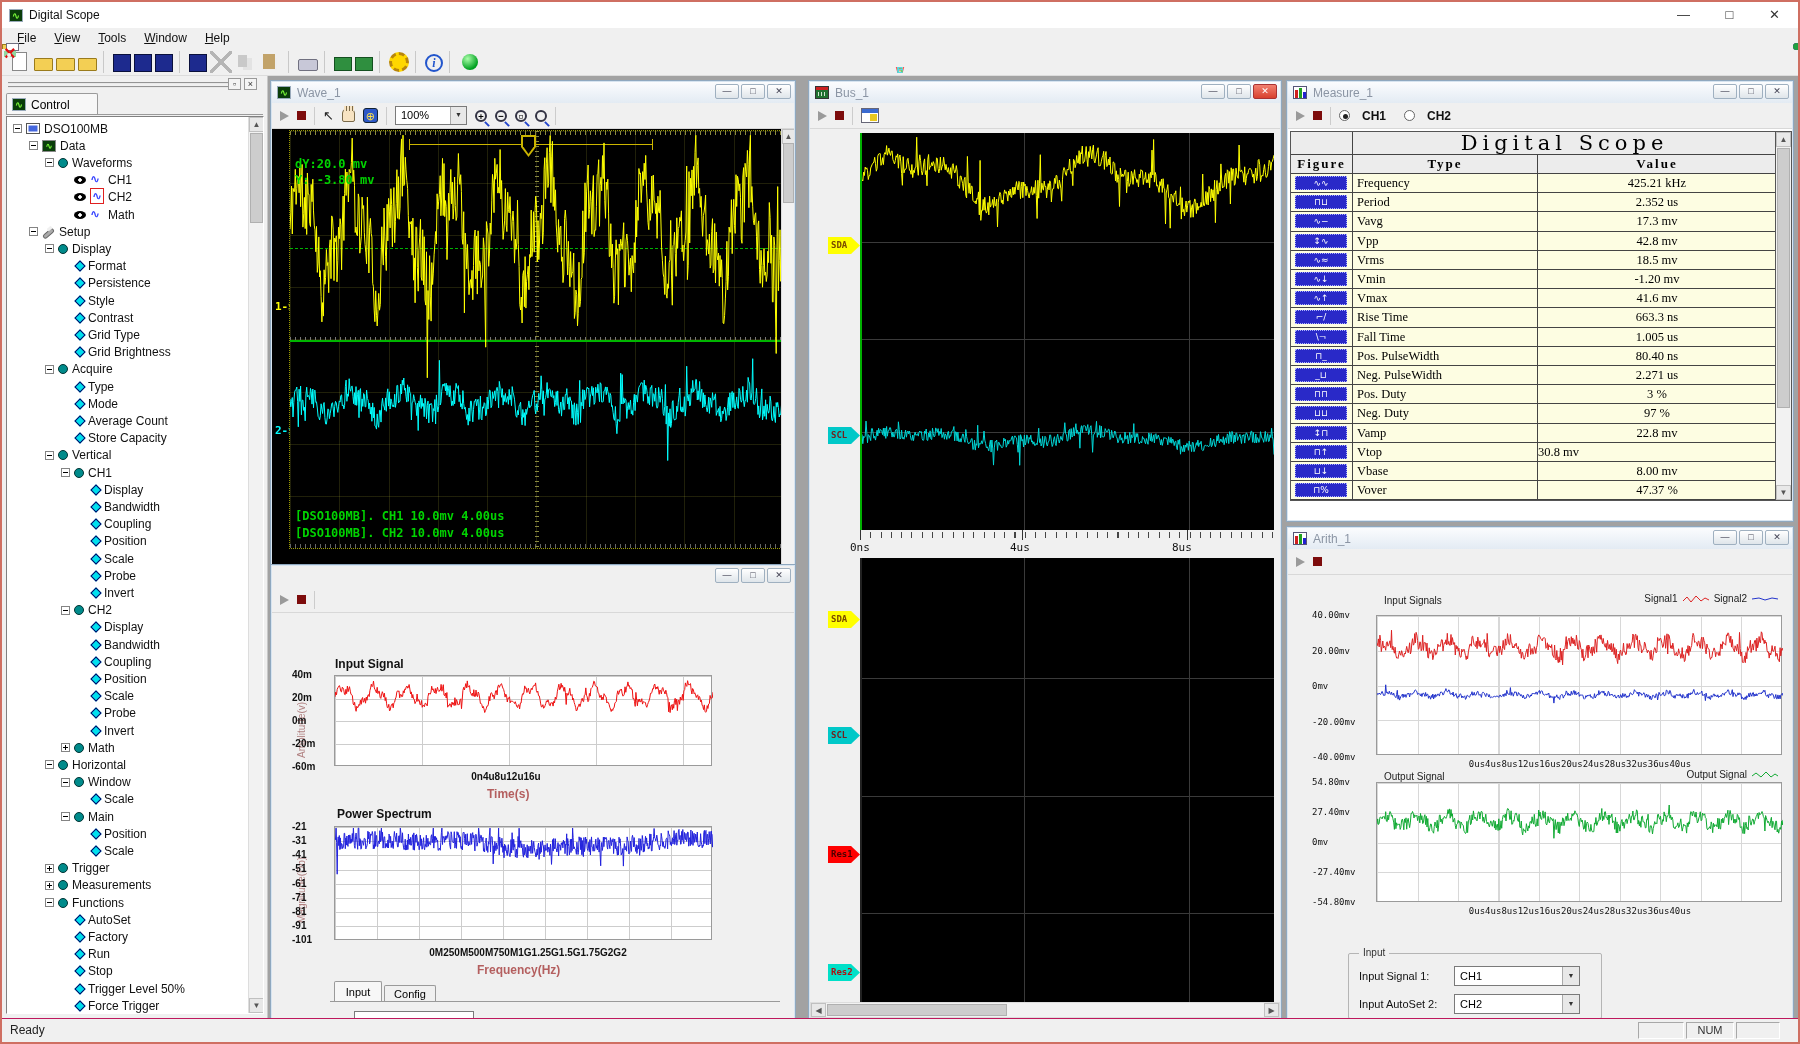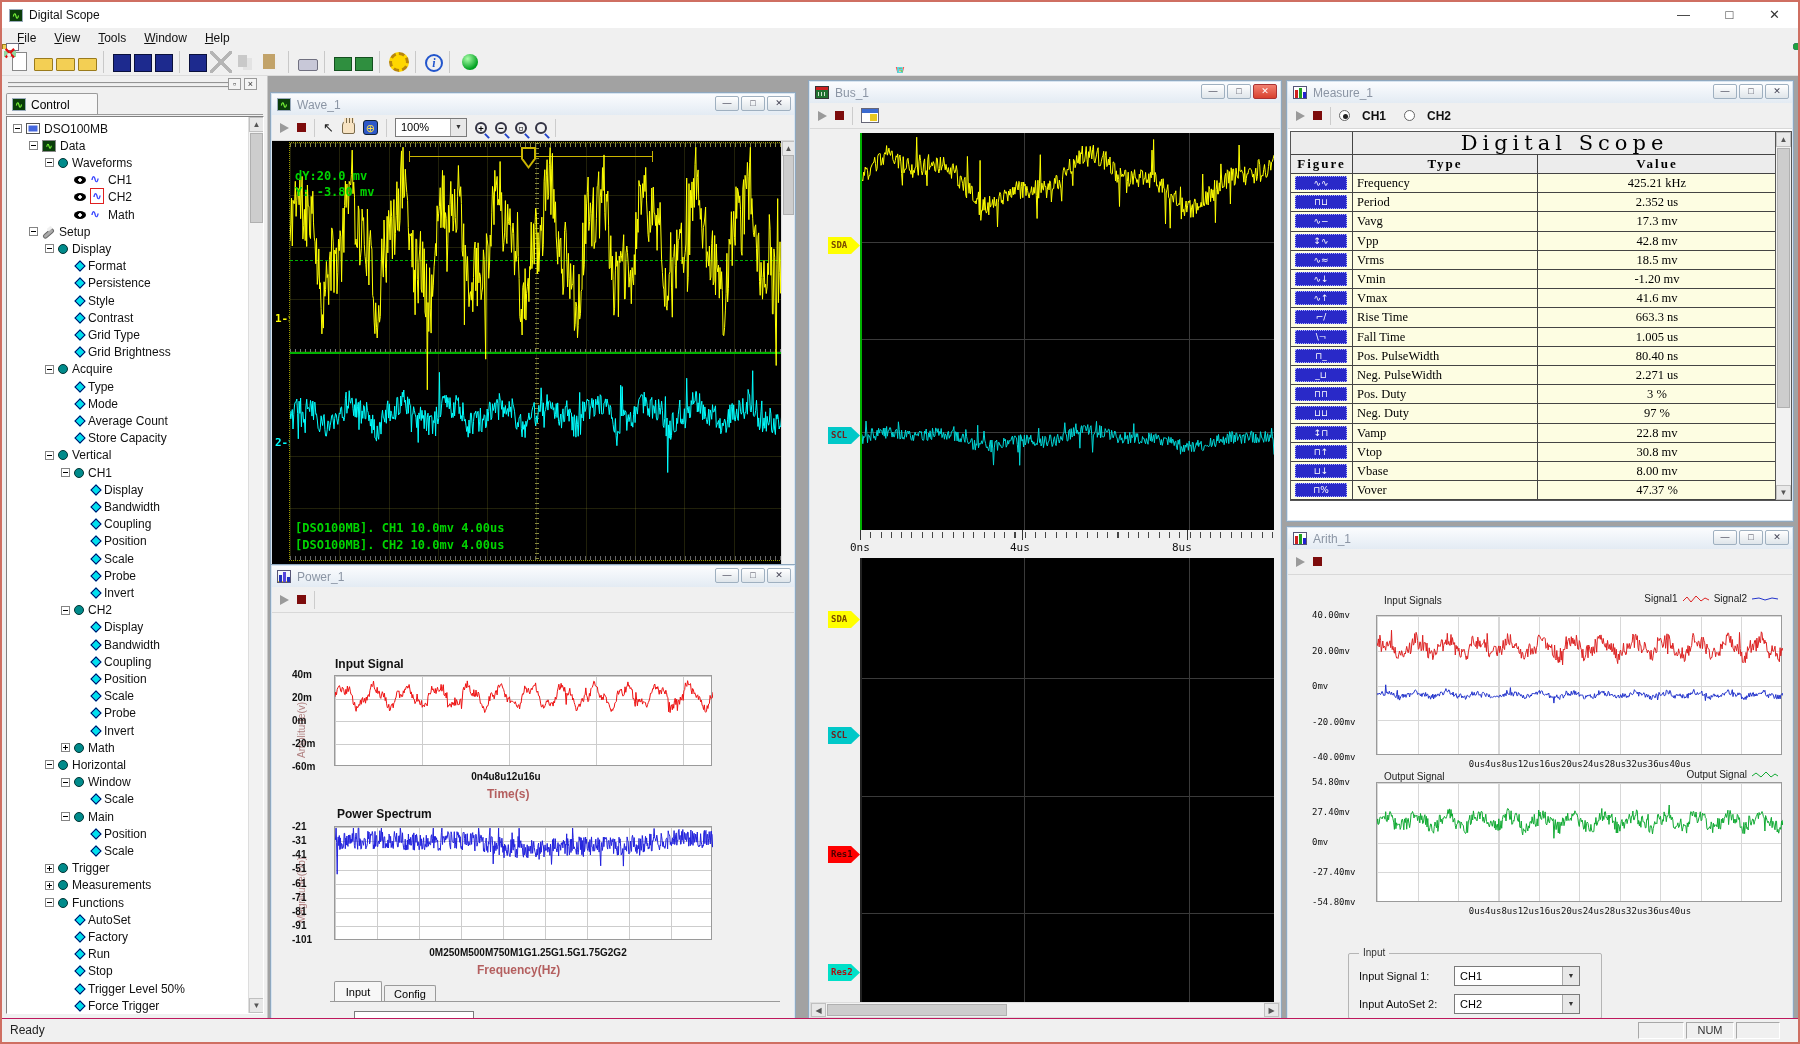--- a/index.html
+++ b/index.html
@@ -571,21 +571,21 @@
       <div class="vscroll">
         <div class="sarrow" style="top:0">▲</div>
         <div class="sarrow" style="bottom:0">▼</div>
         <div class="sthumb" style="top:16px;height:90px"></div>
       </div>
     </div>
   </div>
 
   <div class="mdi">
 
-    <div class="child" style="left:2px;top:16px;width:526px;height:624px">
+    <div class="child" style="left:2px;top:4px;width:526px;height:624px">
       <div class="ctitle">
         <span class="mini icon-scope"></span>
         <span class="txt">Wave_1</span>
       </div>
       <div class="cbtns">
         <div class="cbtn">—</div>
         <div class="cbtn">□</div>
         <div class="cbtn">✕</div>
       </div>
       <div class="ctool">
@@ -634,24 +634,20 @@
         </div>
         <div class="vscroll" style="width:13px">
           <div class="sarrow" style="top:0;width:13px">▲</div>
           <div class="sarrow" style="bottom:0;width:13px">▼</div>
           <div class="sthumb" style="top:14px;height:60px;width:11px"></div>
         </div>
       </div>
     </div>
 
     <div class="child" style="left:2px;top:488px;width:526px;height:458px">
-      <div class="ctitle">
-        <span class="mini icon-power"></span>
-        <span class="txt">Power_1</span>
-      </div>
       <div class="cbtns">
         <div class="cbtn">—</div>
         <div class="cbtn">□</div>
         <div class="cbtn">✕</div>
       </div>
       <div class="ctool">
         <span class="play"></span>
         <span class="stopb"></span>
         <span class="csep"></span>
       </div>
@@ -925,21 +921,21 @@
               </span>
               <span class="mcell" style="left:62px;width:185px;padding-left:4px">Vamp</span>
               <span class="mcell" style="left:247px;width:239px;text-align:center">22.8 mv</span>
             </div>
 
             <div class="mrow" style="--i: 14;">
               <span class="mcell" style="left:0;width:62px">
                 <span class="figbox">⊓↑</span>
               </span>
               <span class="mcell" style="left:62px;width:185px;padding-left:4px">Vtop</span>
-              <span class="mcell" style="left:247px;width:239px;text-align:center">30.8 mv</span>
+              <span class="mcell" style="left:247px;width:239px;text-align:left">30.8 mv</span>
             </div>
 
             <div class="mrow" style="--i: 15;">
               <span class="mcell" style="left:0;width:62px">
                 <span class="figbox">⊔↓</span>
               </span>
               <span class="mcell" style="left:62px;width:185px;padding-left:4px">Vbase</span>
               <span class="mcell" style="left:247px;width:239px;text-align:center">8.00 mv</span>
             </div>
 

